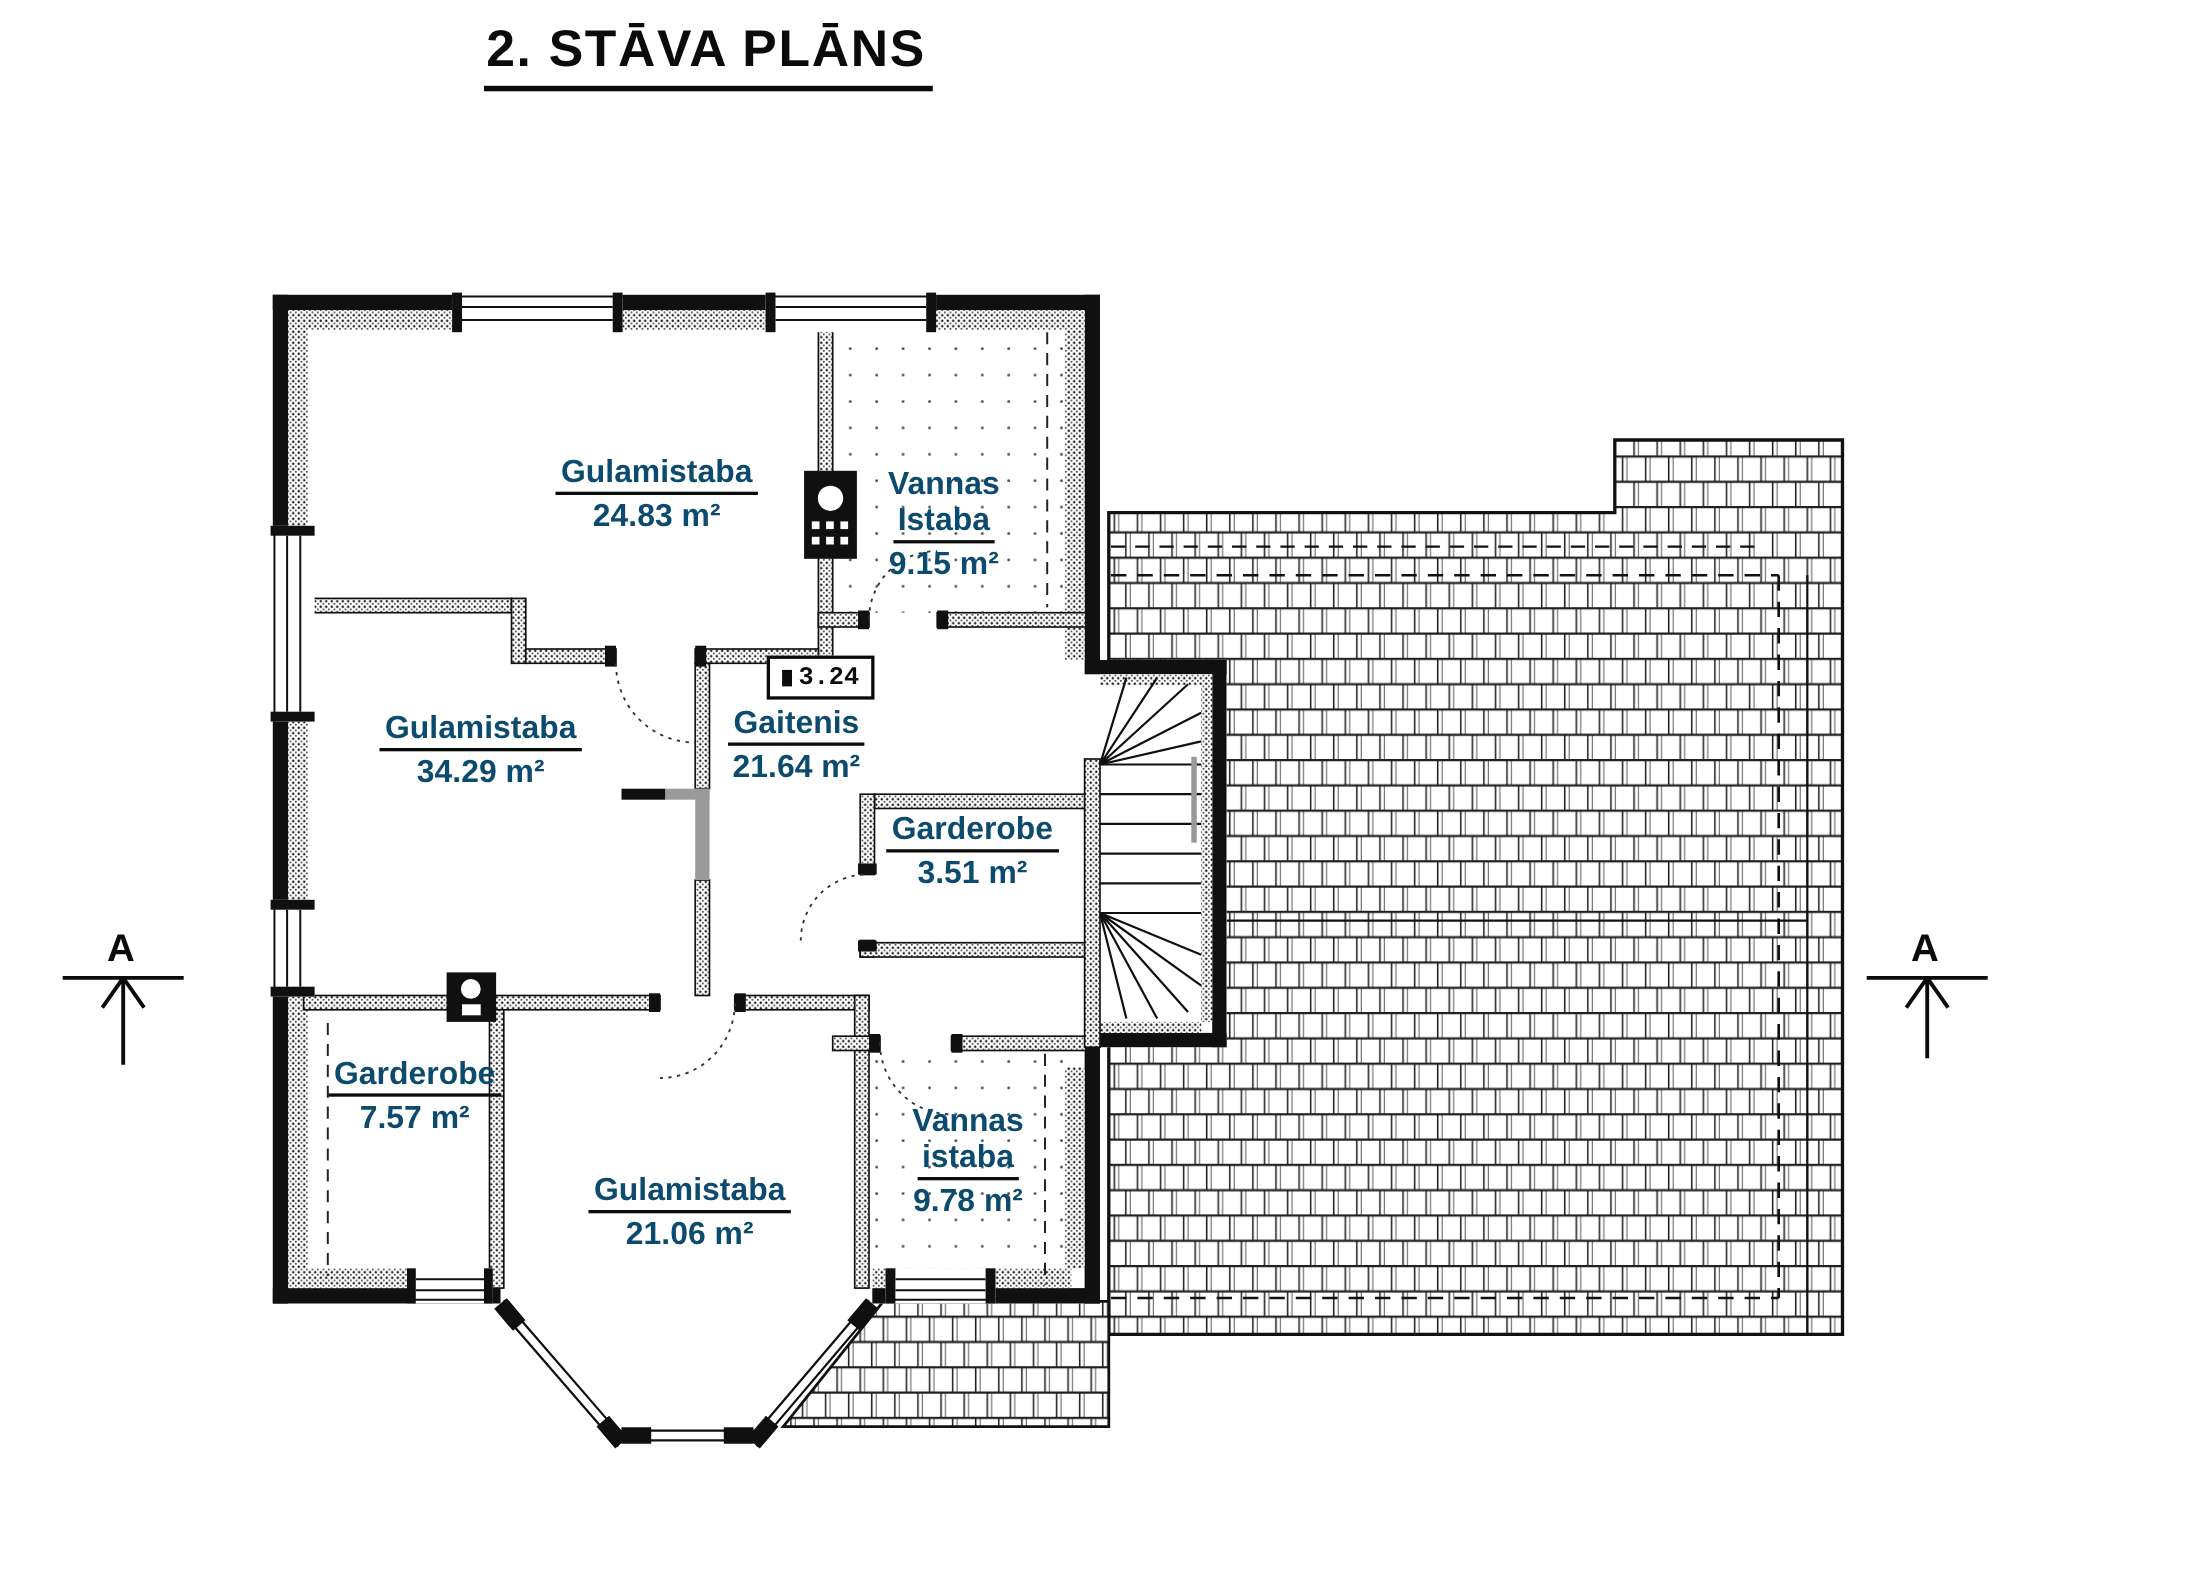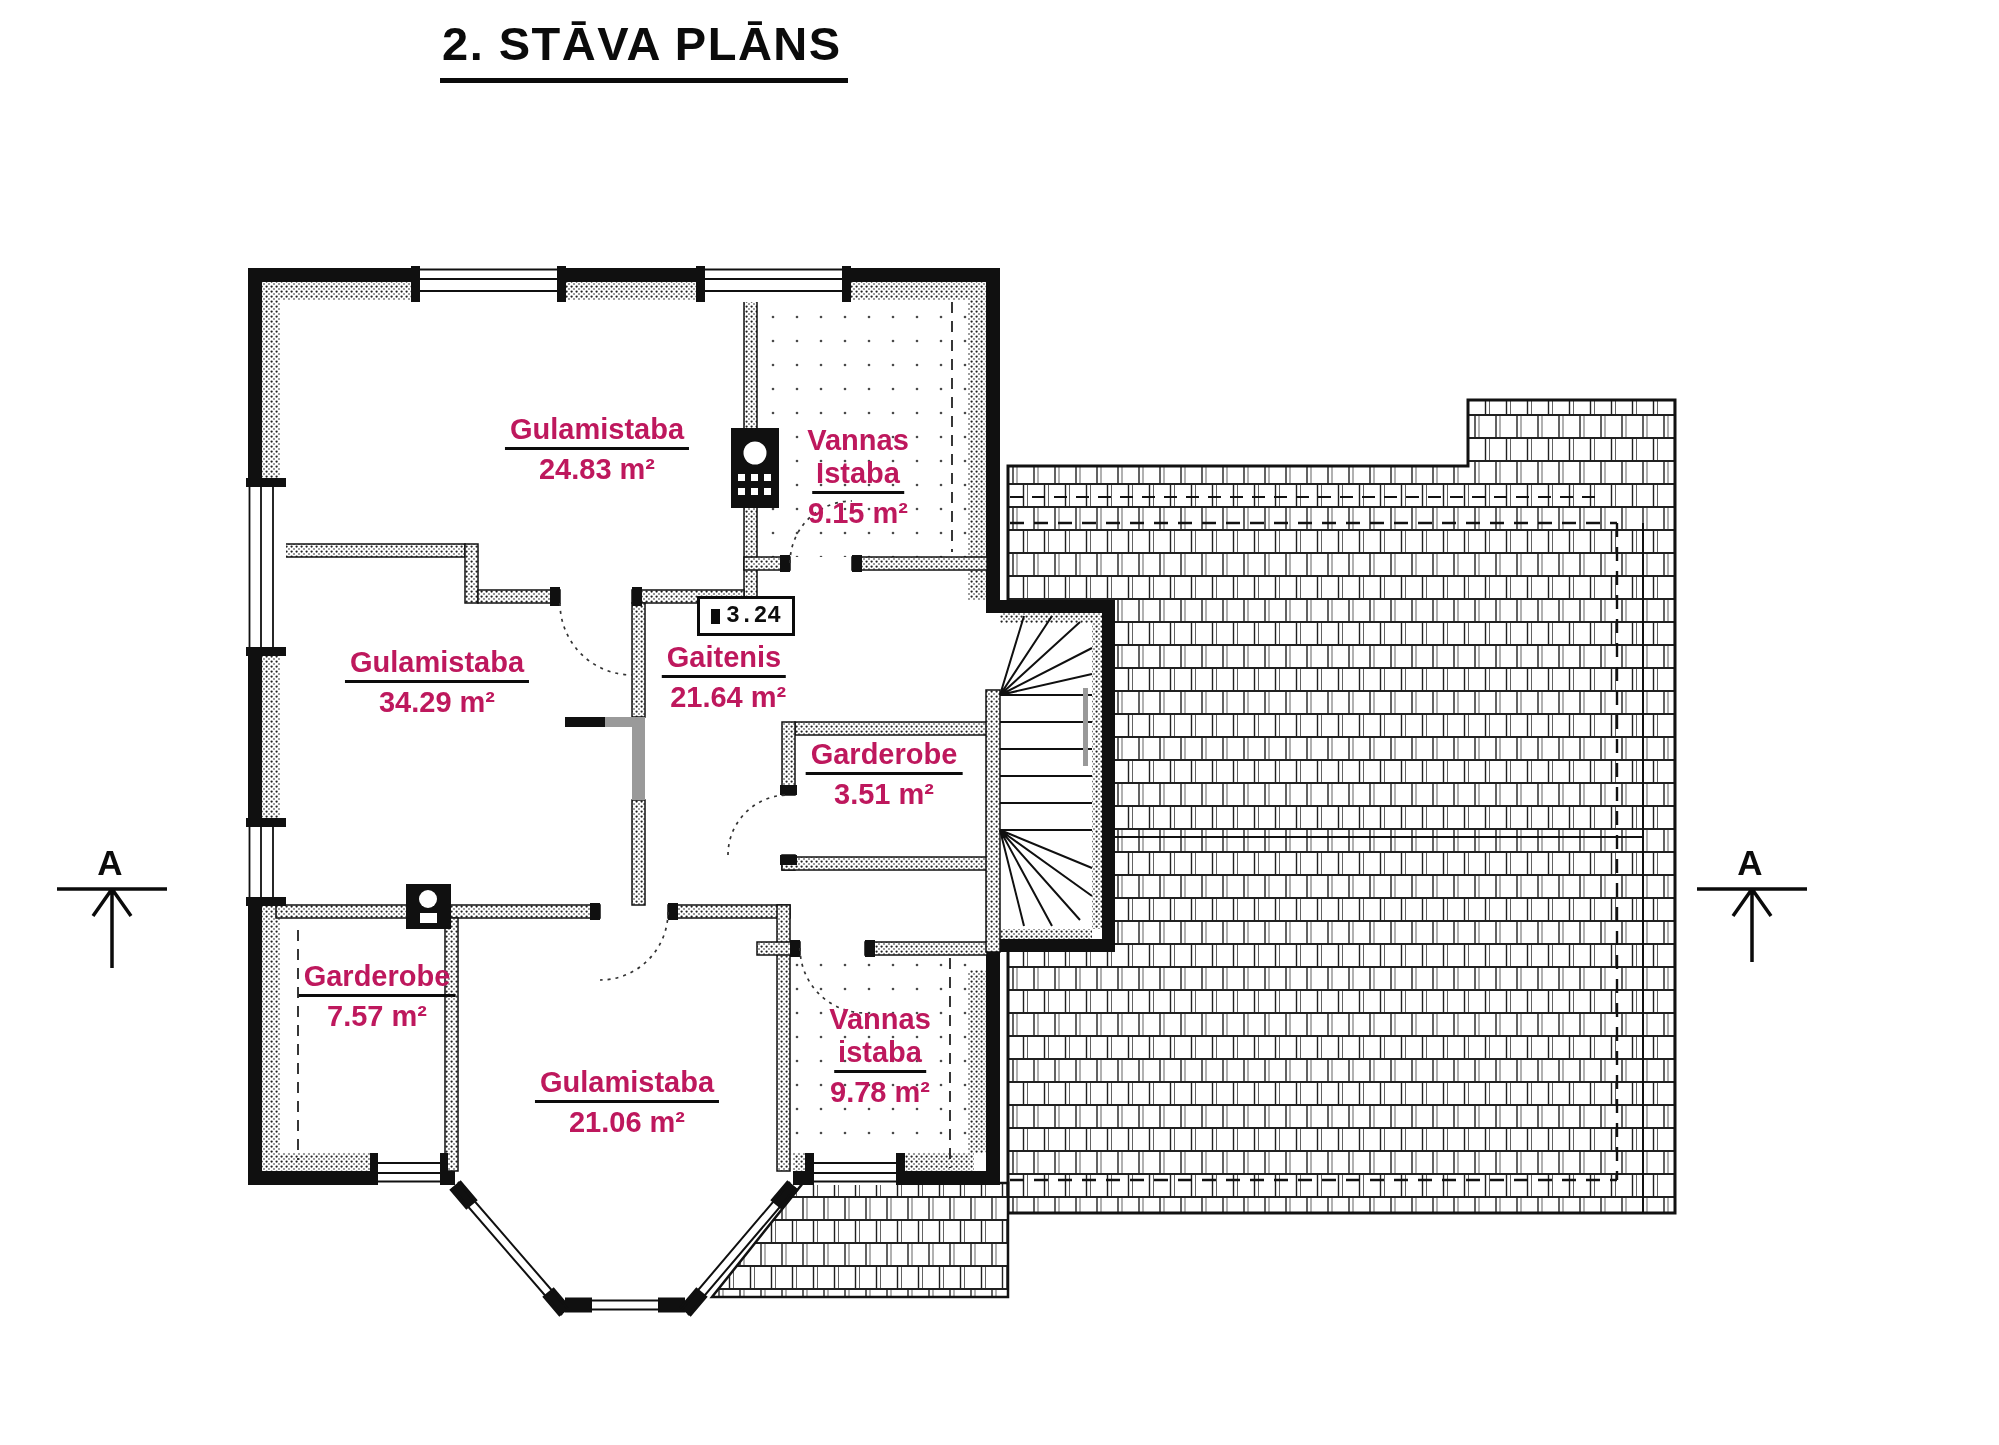--- a/index.html
+++ b/index.html
@@ -3,21 +3,21 @@
 <meta charset="utf-8">
 <style>
   html,body{margin:0;padding:0;background:#ffffff;}
   .stage{position:relative;width:1999px;height:1445px;background:#fff;overflow:hidden;
          font-family:"Liberation Sans", sans-serif;color:#0d0d0d;}
   .stage svg{position:absolute;left:0;top:0;}
   .title{position:absolute;left:440px;top:16px;font-size:47px;font-weight:600;
          letter-spacing:1.5px;color:#0b0b0b;border-bottom:5px solid #0b0b0b;
          padding:0 6px 7px 2px;white-space:nowrap;}
   .room-label{position:absolute;transform:translateX(-50%);text-align:center;
-         font-size:29px;font-weight:700;line-height:1.14;color:#be185d;white-space:nowrap;}
+         font-size:29px;font-weight:700;line-height:1.14;color:#0c4a6e;white-space:nowrap;}
   .room-label .nm{display:inline-block;border-bottom:3px solid #0c0c0c;padding:0 5px 1px 5px;}
   .room-label .nm2{display:inline-block;border-bottom:3px solid #0c0c0c;padding:0 4px 1px 4px;}
   .room-label .plain{display:block;margin-top:20px;}
   .room-label .ar{display:block;border:none;font-weight:700;padding-top:3px;}
   .lvl-box{position:absolute;left:697px;top:596px;width:92px;height:34px;background:#fff;
          border:3px solid #0b0b0b;display:flex;align-items:center;justify-content:center;
          gap:6px;font-size:23px;font-weight:700;font-family:Liberation Mono, monospace;}
   .lvl-box .sq{display:inline-block;width:9px;height:15px;background:#0b0b0b;}
   .sec-a{position:absolute;transform:translateX(-50%);font-size:35px;font-weight:700;color:#0b0b0b;}
 </style>
@@ -226,21 +226,21 @@
     <span class="plain">Vannas</span>
     <span class="nm2">Istaba</span>
     <span class="ar">9.15 m²</span>
   </div>
 
   <div class="room-label" style="left:437px;top:646px;">
     <span class="nm">Gulamistaba</span>
     <span class="ar">34.29 m²</span>
   </div>
 
-  <div class="room-label" style="left:724px;top:641px;text-align:right;">
+  <div class="room-label" style="left:724px;top:641px;">
     <span class="nm">Gaitenis</span>
     <span class="ar">21.64 m²</span>
   </div>
 
   <div class="room-label" style="left:884px;top:738px;">
     <span class="nm">Garderobe</span>
     <span class="ar">3.51 m²</span>
   </div>
 
   <div class="room-label" style="left:377px;top:960px;">

